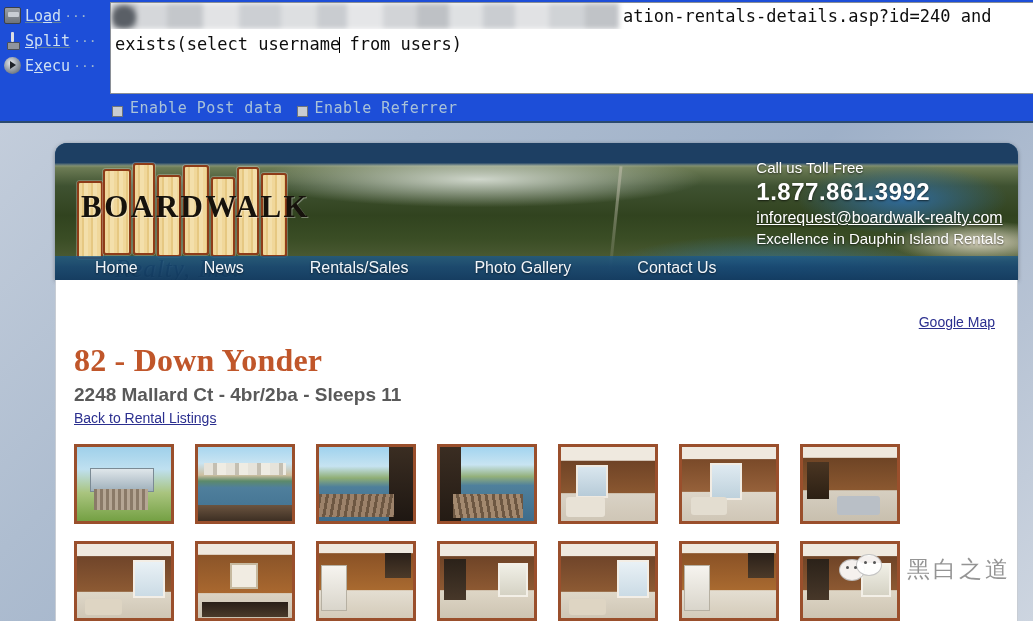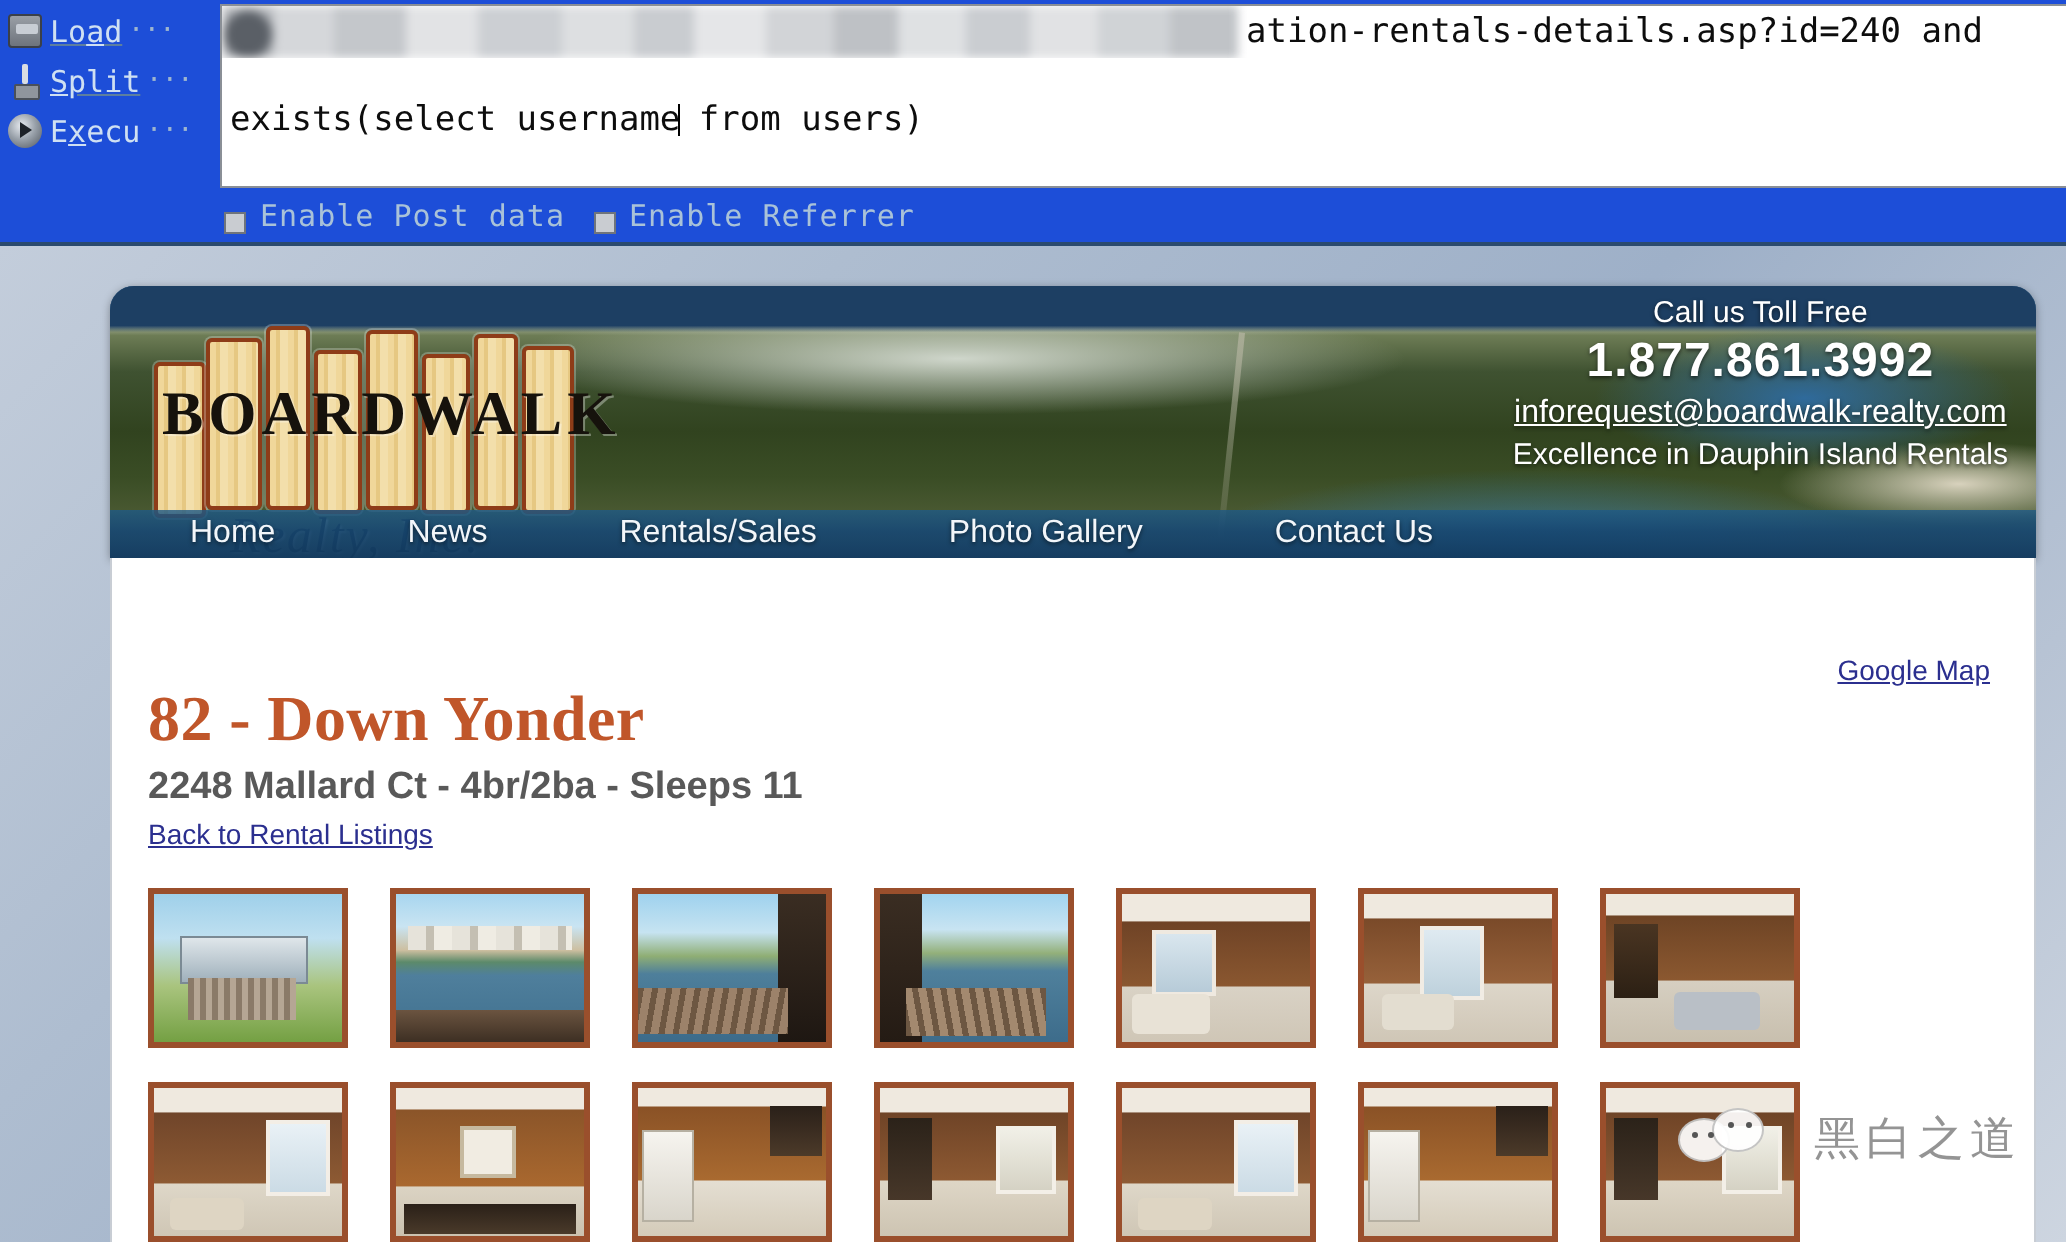--- a/index.html
+++ b/index.html
@@ -96,21 +96,21 @@
   #redaction:after {
     content:""; position:absolute; left:0; top:0; width: 26px; height: 26px;
     background: radial-gradient(circle at 50% 55%, #5a5f66 0%, #5a5f66 55%, rgba(90,95,102,0) 70%);
   }
   #ta-url {
     position: absolute; left: 512px; top: 0; white-space: nowrap;
     font-family: "DejaVu Sans Mono", monospace;
     font-size: 17px; color: #0d0d0d; line-height: 26px;
   }
   #ta-line2 {
-    position: relative; margin-top: 19px; padding-left: 4px;
+    position: relative; margin-top: 3px; padding-left: 4px;
     font-family: "DejaVu Sans Mono", monospace;
     font-size: 17px; color: #0d0d0d; line-height: 24px; white-space: nowrap;
   }
   .caret {
     display:inline-block; width:1px; height:16px; background:#000;
     vertical-align:-3px; margin: 0 -1px;
   }
 
   
   #tool-checks {
@@ -198,22 +198,22 @@
     position: absolute; left: 38px; top: 100px;
     font-family: "Liberation Serif", serif;
     font-style: italic; font-size: 25px; color: #111;
     letter-spacing: 1px;
     text-shadow: 1px 1px 1px rgba(255,255,255,.45);
     white-space: nowrap;
   }
 
   
   #contact {
-    position: absolute; right: 14px; top: 4px;
-    text-align: center; color: #ffffff;
+    position: absolute; right: 14px; top: 15px;
+    text-align: left; color: #ffffff;
     text-shadow: 0 1px 2px rgba(0,0,0,.6);
     font-family: "Liberation Sans", sans-serif;
   }
   #contact .c-toll { font-size: 15px; line-height: 19px; }
   #contact .c-phone { font-size: 24px; font-weight: 700; line-height: 30px; letter-spacing: .5px;}
   #contact .c-email { font-size: 16px; line-height: 22px; text-decoration: underline; }
   #contact .c-tag { font-size: 15px; line-height: 20px; }
 
   
   #nav {
@@ -248,21 +248,21 @@
     font-weight: 700; font-size: 19px; color: #595959;
     margin-top: 5px; line-height: 23px;
   }
   #back-link {
     display: inline-block; margin-top: 4px;
     font-size: 14px; color: #2b2f8f; text-decoration: underline;
     cursor: pointer;
   }
   #gmap-link {
     font-size: 14px; color: #2b2f8f; 
-    cursor: pointer; margin-top: 24px; white-space: nowrap;
+    cursor: pointer; margin-top: 10px; white-space: nowrap;
   }
 
   
   .thumb-row { display: flex; gap: 21px; margin-top: 17px; }
   .thumb {
     width: 100px; height: 80px;
     border: 3px solid #9a4f2c;
     background: #d8d2c9;
     overflow: hidden; cursor: pointer;
     flex: 0 0 100px;

